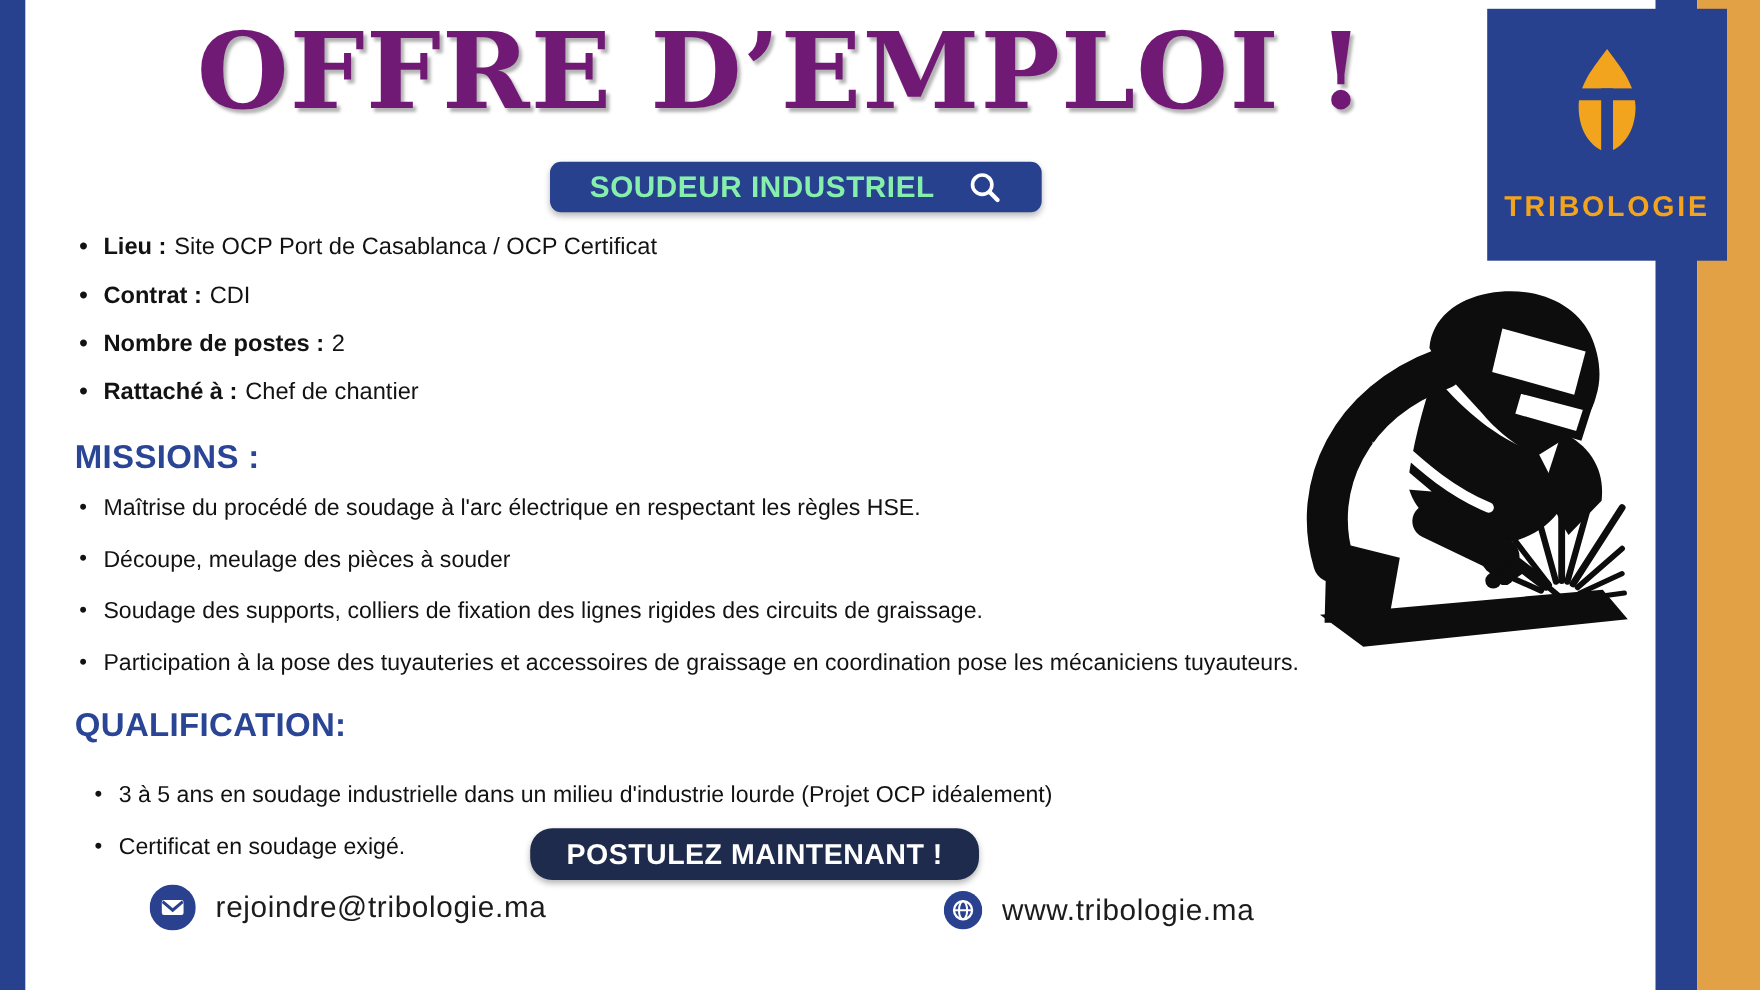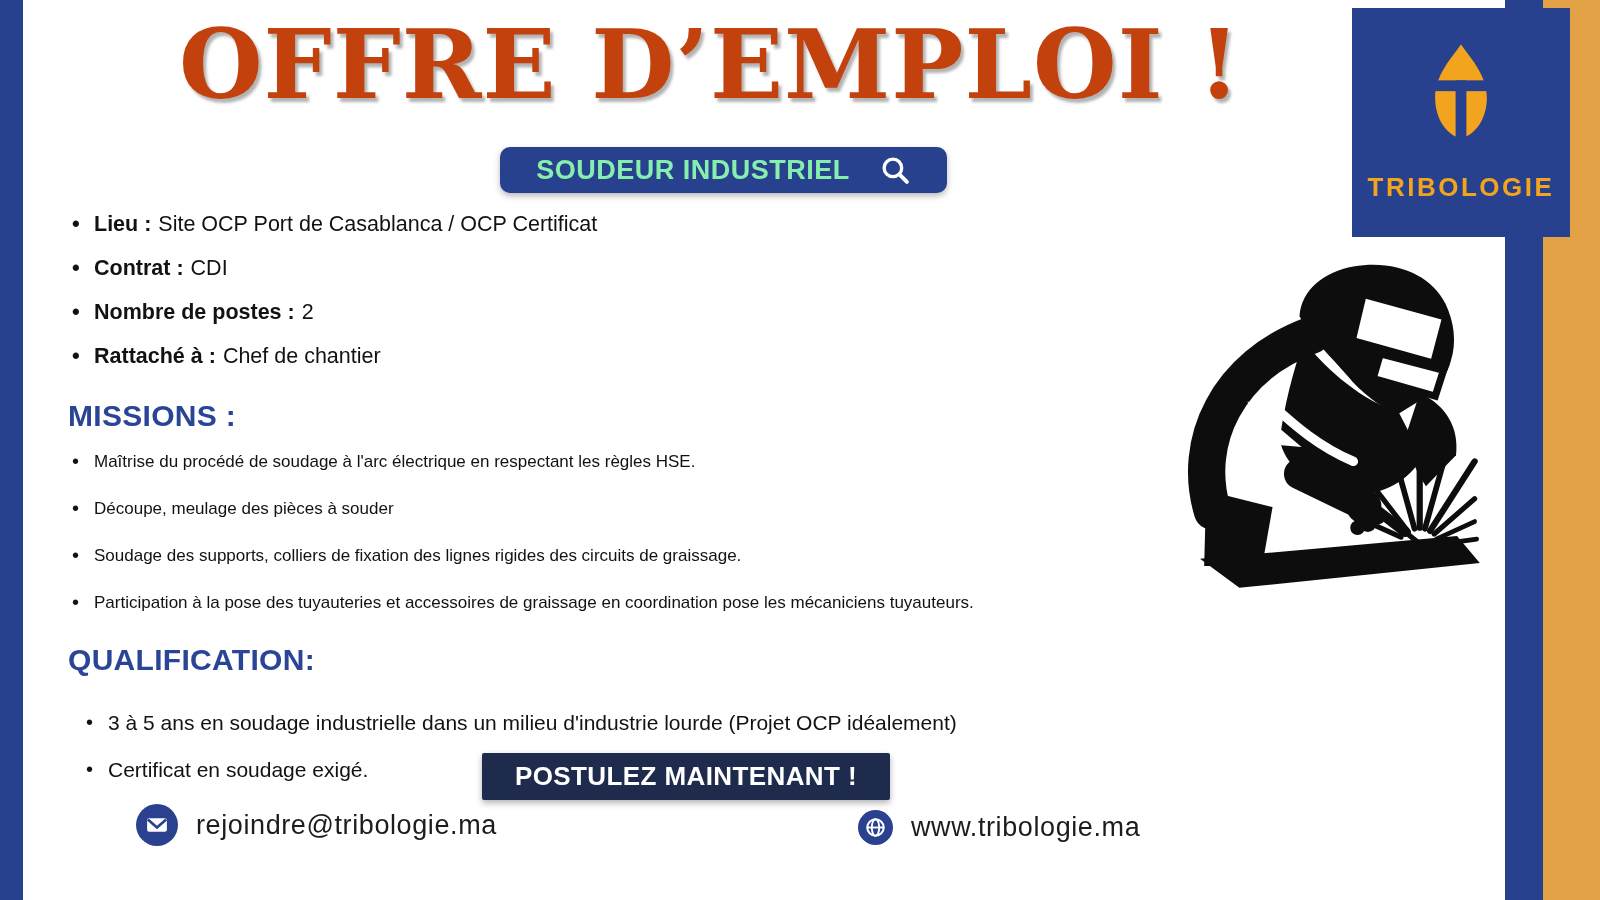--- a/index.html
+++ b/index.html
@@ -14,21 +14,21 @@
 
   
   .logo-square { position:absolute; left:1352px; top:8px; width:218px; height:229px;
                  background:var(--primary-blue,#27418F); z-index:5;
                  display:flex; flex-direction:column; align-items:center; justify-content:center; gap:32px; }
   .logo-text { color:var(--logo-orange,#F2A41E); font-weight:800; font-size:26px; letter-spacing:2.5px; }
 
   
   .title { position:absolute; left:40px; top:8px; width:1340px; text-align:center;
            font-family:"DejaVu Serif","Liberation Serif",serif; font-weight:700; font-size:96px;
-           color:#c2410c; letter-spacing:1px; text-shadow:3px 4px 3px rgba(0,0,0,0.30); white-space:nowrap; }
+           color:#701a75; letter-spacing:1px; text-shadow:3px 4px 3px rgba(0,0,0,0.30); white-space:nowrap; }
 
   
   .badge { position:absolute; left:500px; top:147px; width:447px; height:46px;
            background:var(--primary-blue,#27418F); border-radius:10px;
            display:flex; align-items:center; justify-content:center; gap:30px;
            box-shadow:0 3px 6px rgba(0,0,0,0.28); cursor:pointer; }
   .badge-label { color:#86efac; font-weight:700; font-size:27px; letter-spacing:0.5px; }
 
   
   ul { list-style:none; }
@@ -37,30 +37,30 @@
   .details li::before { content:"•"; position:absolute; left:2px; top:0; font-size:22px; font-weight:700; }
   .dlabel { font-weight:700; margin-right:7px; }
 
   
   .section-heading { position:absolute; left:68px; color:var(--heading-blue,#2A4596);
                      font-size:30px; font-weight:800; letter-spacing:0.3px; }
   .h-missions { top:399px; }
   .h-qualification { top:643px; }
 
   .missions { position:absolute; left:72px; top:448px; width:1340px; }
-  .missions li { position:relative; padding-left:22px; font-size:17px; line-height:28px; margin-bottom:19px; }
+  .missions li { position:relative; padding-left:22px; font-size:21px; line-height:28px; margin-bottom:19px; }
   .missions li::before { content:"•"; position:absolute; left:0; top:-1px; font-size:20px; }
 
   .quals { position:absolute; left:86px; top:694px; width:1100px;margin-top:15px; }
   .quals li { position:relative; padding-left:22px; font-size:21px; line-height:28px; margin-bottom:19px; }
   .quals li::before { content:"•"; position:absolute; left:0; top:-1px; font-size:20px; }
 
   
   .cta { position:absolute; left:482px; top:753px; width:408px; height:47px;
-         background:var(--navy,#1E2B4D); color:#fff; border:none; border-radius:2px;
+         background:var(--navy,#1E2B4D); color:#fff; border:none; border-radius:20px;
          font-family:"Liberation Sans",sans-serif; font-weight:700; font-size:26px; letter-spacing:0.4px;
          box-shadow:0 3px 6px rgba(0,0,0,0.30); cursor:pointer; }
 
   
   .contact { position:absolute; display:flex; align-items:center; gap:18px; cursor:pointer; }
   .contact-email { left:136px; top:804px; }
   .contact-web { left:858px; top:810px; }
   .contact-text { font-size:27px; color:#1c1c1c; letter-spacing:0.6px; }
 
   .welder { position:absolute; left:1148px; top:250px; width:332px; height:342px; z-index:2; }

